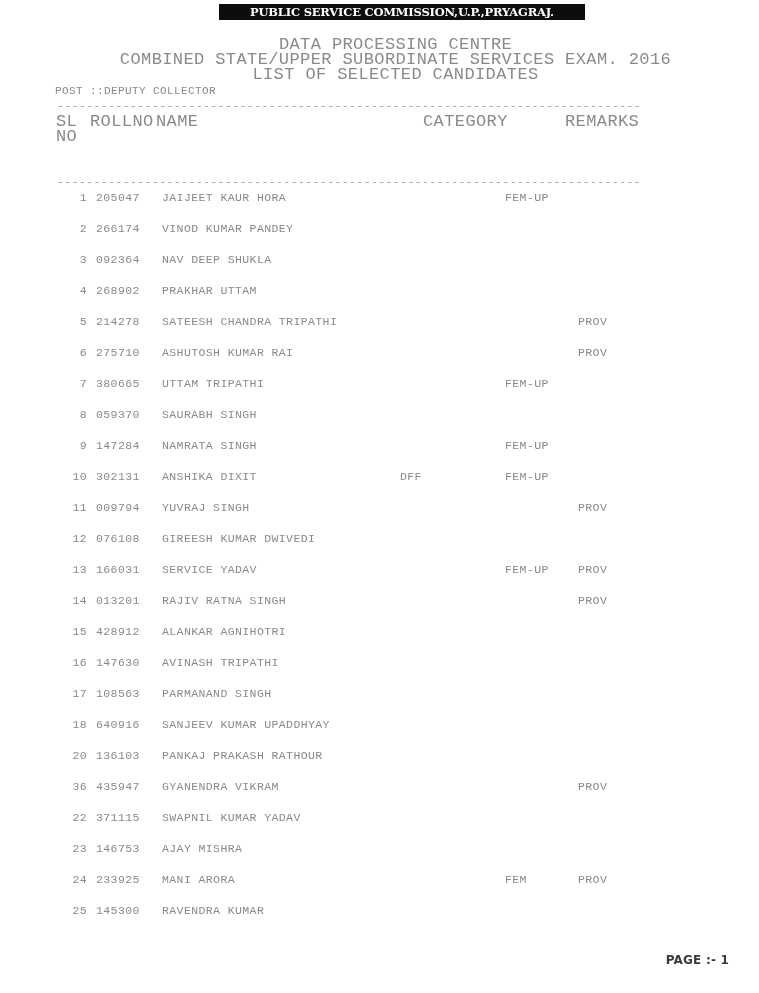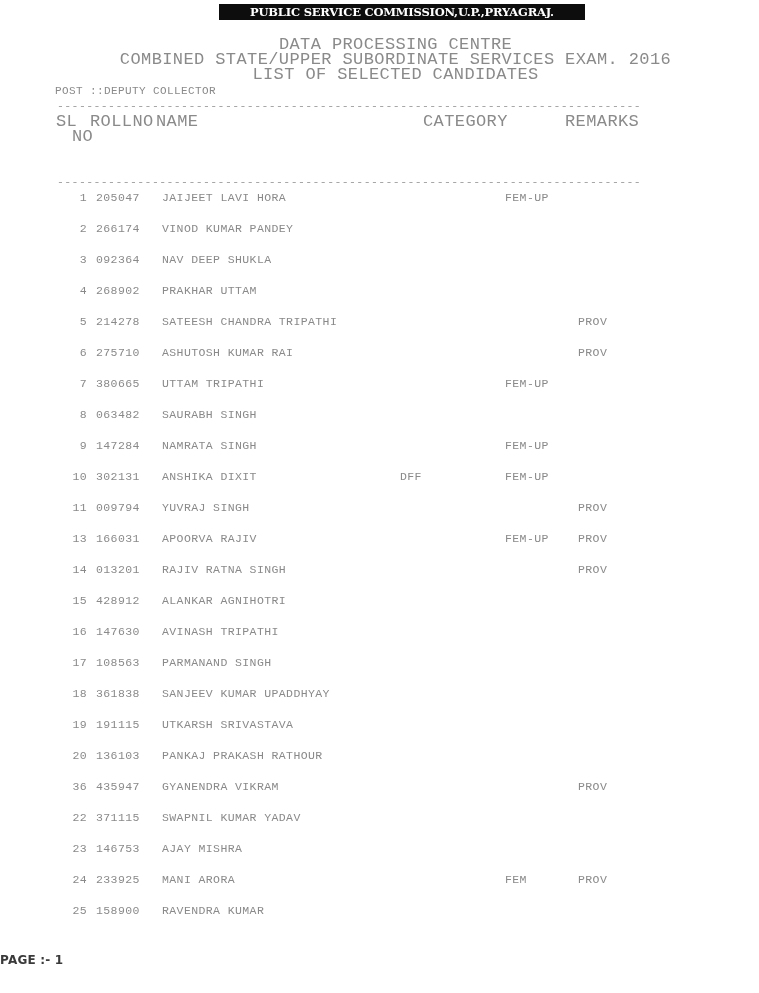--- a/index.html
+++ b/index.html
@@ -87,21 +87,21 @@
   
   .col-head {
     position: absolute;
     font-size: 17px;
     line-height: 15px;
     letter-spacing: 0.4px;
     color: #8a8a8a;
     white-space: nowrap;
   }
   .ch-sl     { top: 114px; left: 56px; }
-  .ch-no     { top: 129px; left: 56px; margin-left: 16px; }
+  .ch-no     { top: 129px; left: 56px; }
   .ch-roll   { top: 114px; left: 90px; }
   .ch-name   { top: 114px; left: 156px; }
   .ch-cat    { top: 114px; left: 423px; }
   .ch-rem    { top: 114px; left: 565px; }
 
   
   .rows {
     position: absolute;
     top: 190px;
     left: 0;
@@ -127,21 +127,21 @@
   .c-dff  { left: 400px; }
   .c-cat  { left: 505px; }
   .c-rem  { left: 578px; }
 
   
   .footer {
     position: absolute;
     top: 953px;
     left: 0;
     width: 729px;
-    text-align: left;
+    text-align: right;
     font-family: "DejaVu Sans", "Liberation Sans", sans-serif;
     font-weight: bold;
     font-size: 12px;
     letter-spacing: 0.2px;
     color: #3a3a3a;
     white-space: nowrap;
   }
 </style>
 </head>
 <body>
@@ -166,21 +166,21 @@
   <div class="col-head ch-name">NAME</div>
   <div class="col-head ch-cat">CATEGORY</div>
   <div class="col-head ch-rem">REMARKS</div>
 
   <div class="rule rule-bottom">--------------------------------------------------------------------------------</div>
 
   <div class="rows" id="rows-container">
       <div class="row">
         <div class="cell c-sl">1</div>
         <div class="cell c-roll">205047</div>
-        <div class="cell c-name">JAIJEET LAVI HORA</div>
+        <div class="cell c-name">JAIJEET KAUR HORA</div>
         <div class="cell c-dff"></div>
         <div class="cell c-cat">FEM-UP</div>
         <div class="cell c-rem"></div>
       </div>
       <div class="row">
         <div class="cell c-sl">2</div>
         <div class="cell c-roll">266174</div>
         <div class="cell c-name">VINOD KUMAR PANDEY</div>
         <div class="cell c-dff"></div>
         <div class="cell c-cat"></div>
@@ -221,21 +221,21 @@
       <div class="row">
         <div class="cell c-sl">7</div>
         <div class="cell c-roll">380665</div>
         <div class="cell c-name">UTTAM TRIPATHI</div>
         <div class="cell c-dff"></div>
         <div class="cell c-cat">FEM-UP</div>
         <div class="cell c-rem"></div>
       </div>
       <div class="row">
         <div class="cell c-sl">8</div>
-        <div class="cell c-roll">063482</div>
+        <div class="cell c-roll">059370</div>
         <div class="cell c-name">SAURABH SINGH</div>
         <div class="cell c-dff"></div>
         <div class="cell c-cat"></div>
         <div class="cell c-rem"></div>
       </div>
       <div class="row">
         <div class="cell c-sl">9</div>
         <div class="cell c-roll">147284</div>
         <div class="cell c-name">NAMRATA SINGH</div>
         <div class="cell c-dff"></div>
@@ -252,23 +252,31 @@
       </div>
       <div class="row">
         <div class="cell c-sl">11</div>
         <div class="cell c-roll">009794</div>
         <div class="cell c-name">YUVRAJ SINGH</div>
         <div class="cell c-dff"></div>
         <div class="cell c-cat"></div>
         <div class="cell c-rem">PROV</div>
       </div>
       <div class="row">
+        <div class="cell c-sl">12</div>
+        <div class="cell c-roll">076108</div>
+        <div class="cell c-name">GIREESH KUMAR DWIVEDI</div>
+        <div class="cell c-dff"></div>
+        <div class="cell c-cat"></div>
+        <div class="cell c-rem"></div>
+      </div>
+      <div class="row">
         <div class="cell c-sl">13</div>
         <div class="cell c-roll">166031</div>
-        <div class="cell c-name">APOORVA RAJIV</div>
+        <div class="cell c-name">SERVICE YADAV</div>
         <div class="cell c-dff"></div>
         <div class="cell c-cat">FEM-UP</div>
         <div class="cell c-rem">PROV</div>
       </div>
       <div class="row">
         <div class="cell c-sl">14</div>
         <div class="cell c-roll">013201</div>
         <div class="cell c-name">RAJIV RATNA SINGH</div>
         <div class="cell c-dff"></div>
         <div class="cell c-cat"></div>
@@ -293,30 +301,22 @@
       <div class="row">
         <div class="cell c-sl">17</div>
         <div class="cell c-roll">108563</div>
         <div class="cell c-name">PARMANAND SINGH</div>
         <div class="cell c-dff"></div>
         <div class="cell c-cat"></div>
         <div class="cell c-rem"></div>
       </div>
       <div class="row">
         <div class="cell c-sl">18</div>
-        <div class="cell c-roll">361838</div>
+        <div class="cell c-roll">640916</div>
         <div class="cell c-name">SANJEEV KUMAR UPADDHYAY</div>
-        <div class="cell c-dff"></div>
-        <div class="cell c-cat"></div>
-        <div class="cell c-rem"></div>
-      </div>
-      <div class="row">
-        <div class="cell c-sl">19</div>
-        <div class="cell c-roll">191115</div>
-        <div class="cell c-name">UTKARSH SRIVASTAVA</div>
         <div class="cell c-dff"></div>
         <div class="cell c-cat"></div>
         <div class="cell c-rem"></div>
       </div>
       <div class="row">
         <div class="cell c-sl">20</div>
         <div class="cell c-roll">136103</div>
         <div class="cell c-name">PANKAJ PRAKASH RATHOUR</div>
         <div class="cell c-dff"></div>
         <div class="cell c-cat"></div>
@@ -349,21 +349,21 @@
       <div class="row">
         <div class="cell c-sl">24</div>
         <div class="cell c-roll">233925</div>
         <div class="cell c-name">MANI ARORA</div>
         <div class="cell c-dff"></div>
         <div class="cell c-cat">FEM</div>
         <div class="cell c-rem">PROV</div>
       </div>
       <div class="row">
         <div class="cell c-sl">25</div>
-        <div class="cell c-roll">158900</div>
+        <div class="cell c-roll">145300</div>
         <div class="cell c-name">RAVENDRA KUMAR</div>
         <div class="cell c-dff"></div>
         <div class="cell c-cat"></div>
         <div class="cell c-rem"></div>
       </div>
     </div>
 
   <div class="footer">PAGE :- 1</div>
 
 </div>

